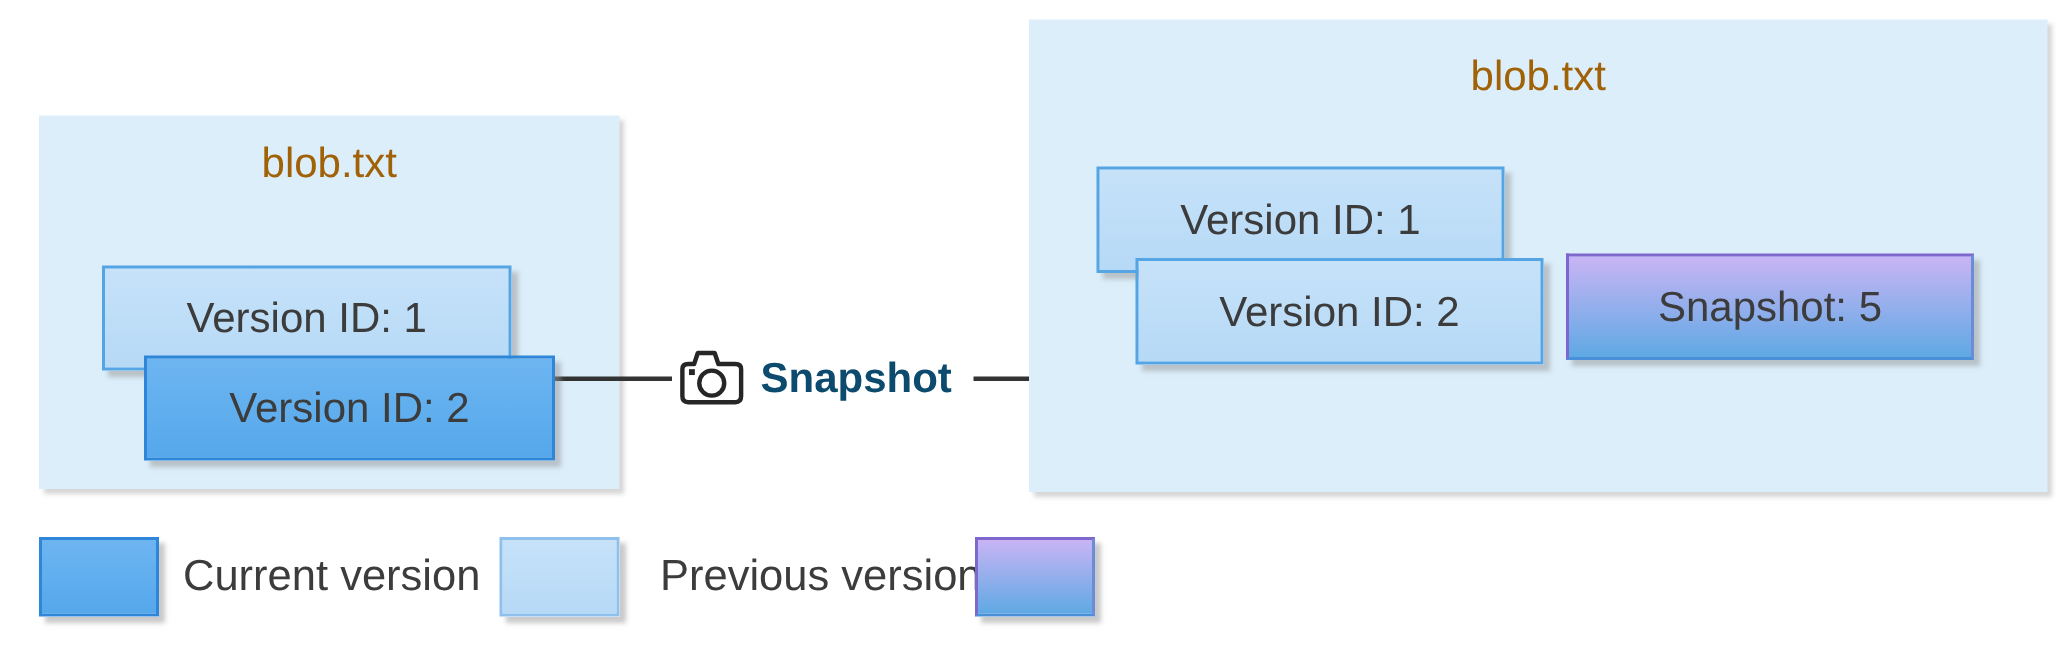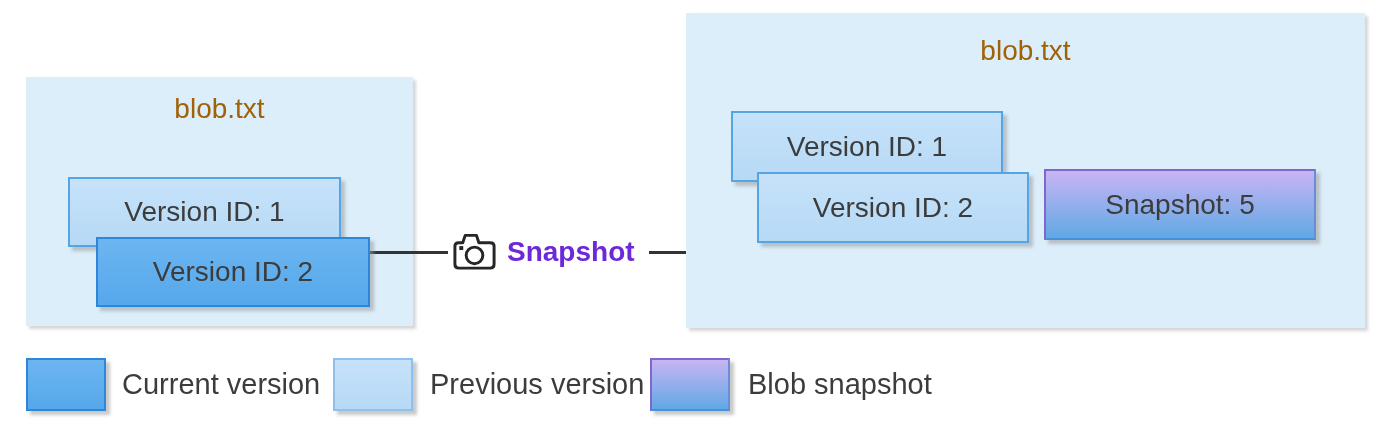--- a/index.html
+++ b/index.html
@@ -87,21 +87,21 @@
     border-left: 15px solid #333333;
   }
 
   .camera { position: absolute; left: 451px; top: 229px; }
 
   .snapshot-label {
     position: absolute;
     left: 507px; top: 236px;
     font-size: 28px;
     font-weight: bold;
-    color: #6d28d9;
+    color: #0c4a6e;
   }
 
   
   .legend-swatch {
     position: absolute;
     top: 358px;
     width: 80px; height: 53px;
     box-shadow: 4px 4px 3px rgba(150,150,150,0.5);
   }
   .legend-swatch.current {
@@ -125,21 +125,21 @@
     position: absolute;
     top: 358px;
     height: 53px;
     display: flex;
     align-items: center;
     font-size: 29px;
     color: #3C3C3C;
     white-space: nowrap;
   }
   .legend-label.l1 { left: 122px; }
-  .legend-label.l2 { left: 430px; }
+  .legend-label.l2 { left: 440px; }
   .legend-label.l3 { left: 748px; }
 </style>
 </head>
 <body>
 
 <div class="stage">
 
   <section class="panel panel-left">
     <div class="panel-title">blob.txt</div>
     <div class="vbox light pos-l-v1">Version ID: 1</div>
@@ -166,15 +166,14 @@
     <div class="vbox snap pos-r-snap">Snapshot: 5</div>
   </section>
 
   <div class="legend-swatch current"></div>
   <div class="legend-label l1">Current version</div>
 
   <div class="legend-swatch previous"></div>
   <div class="legend-label l2">Previous version</div>
 
   <div class="legend-swatch snapshot"></div>
-  <div class="legend-label l3">Blob snapshot</div>
 
 </div>
 
 </body></html>

